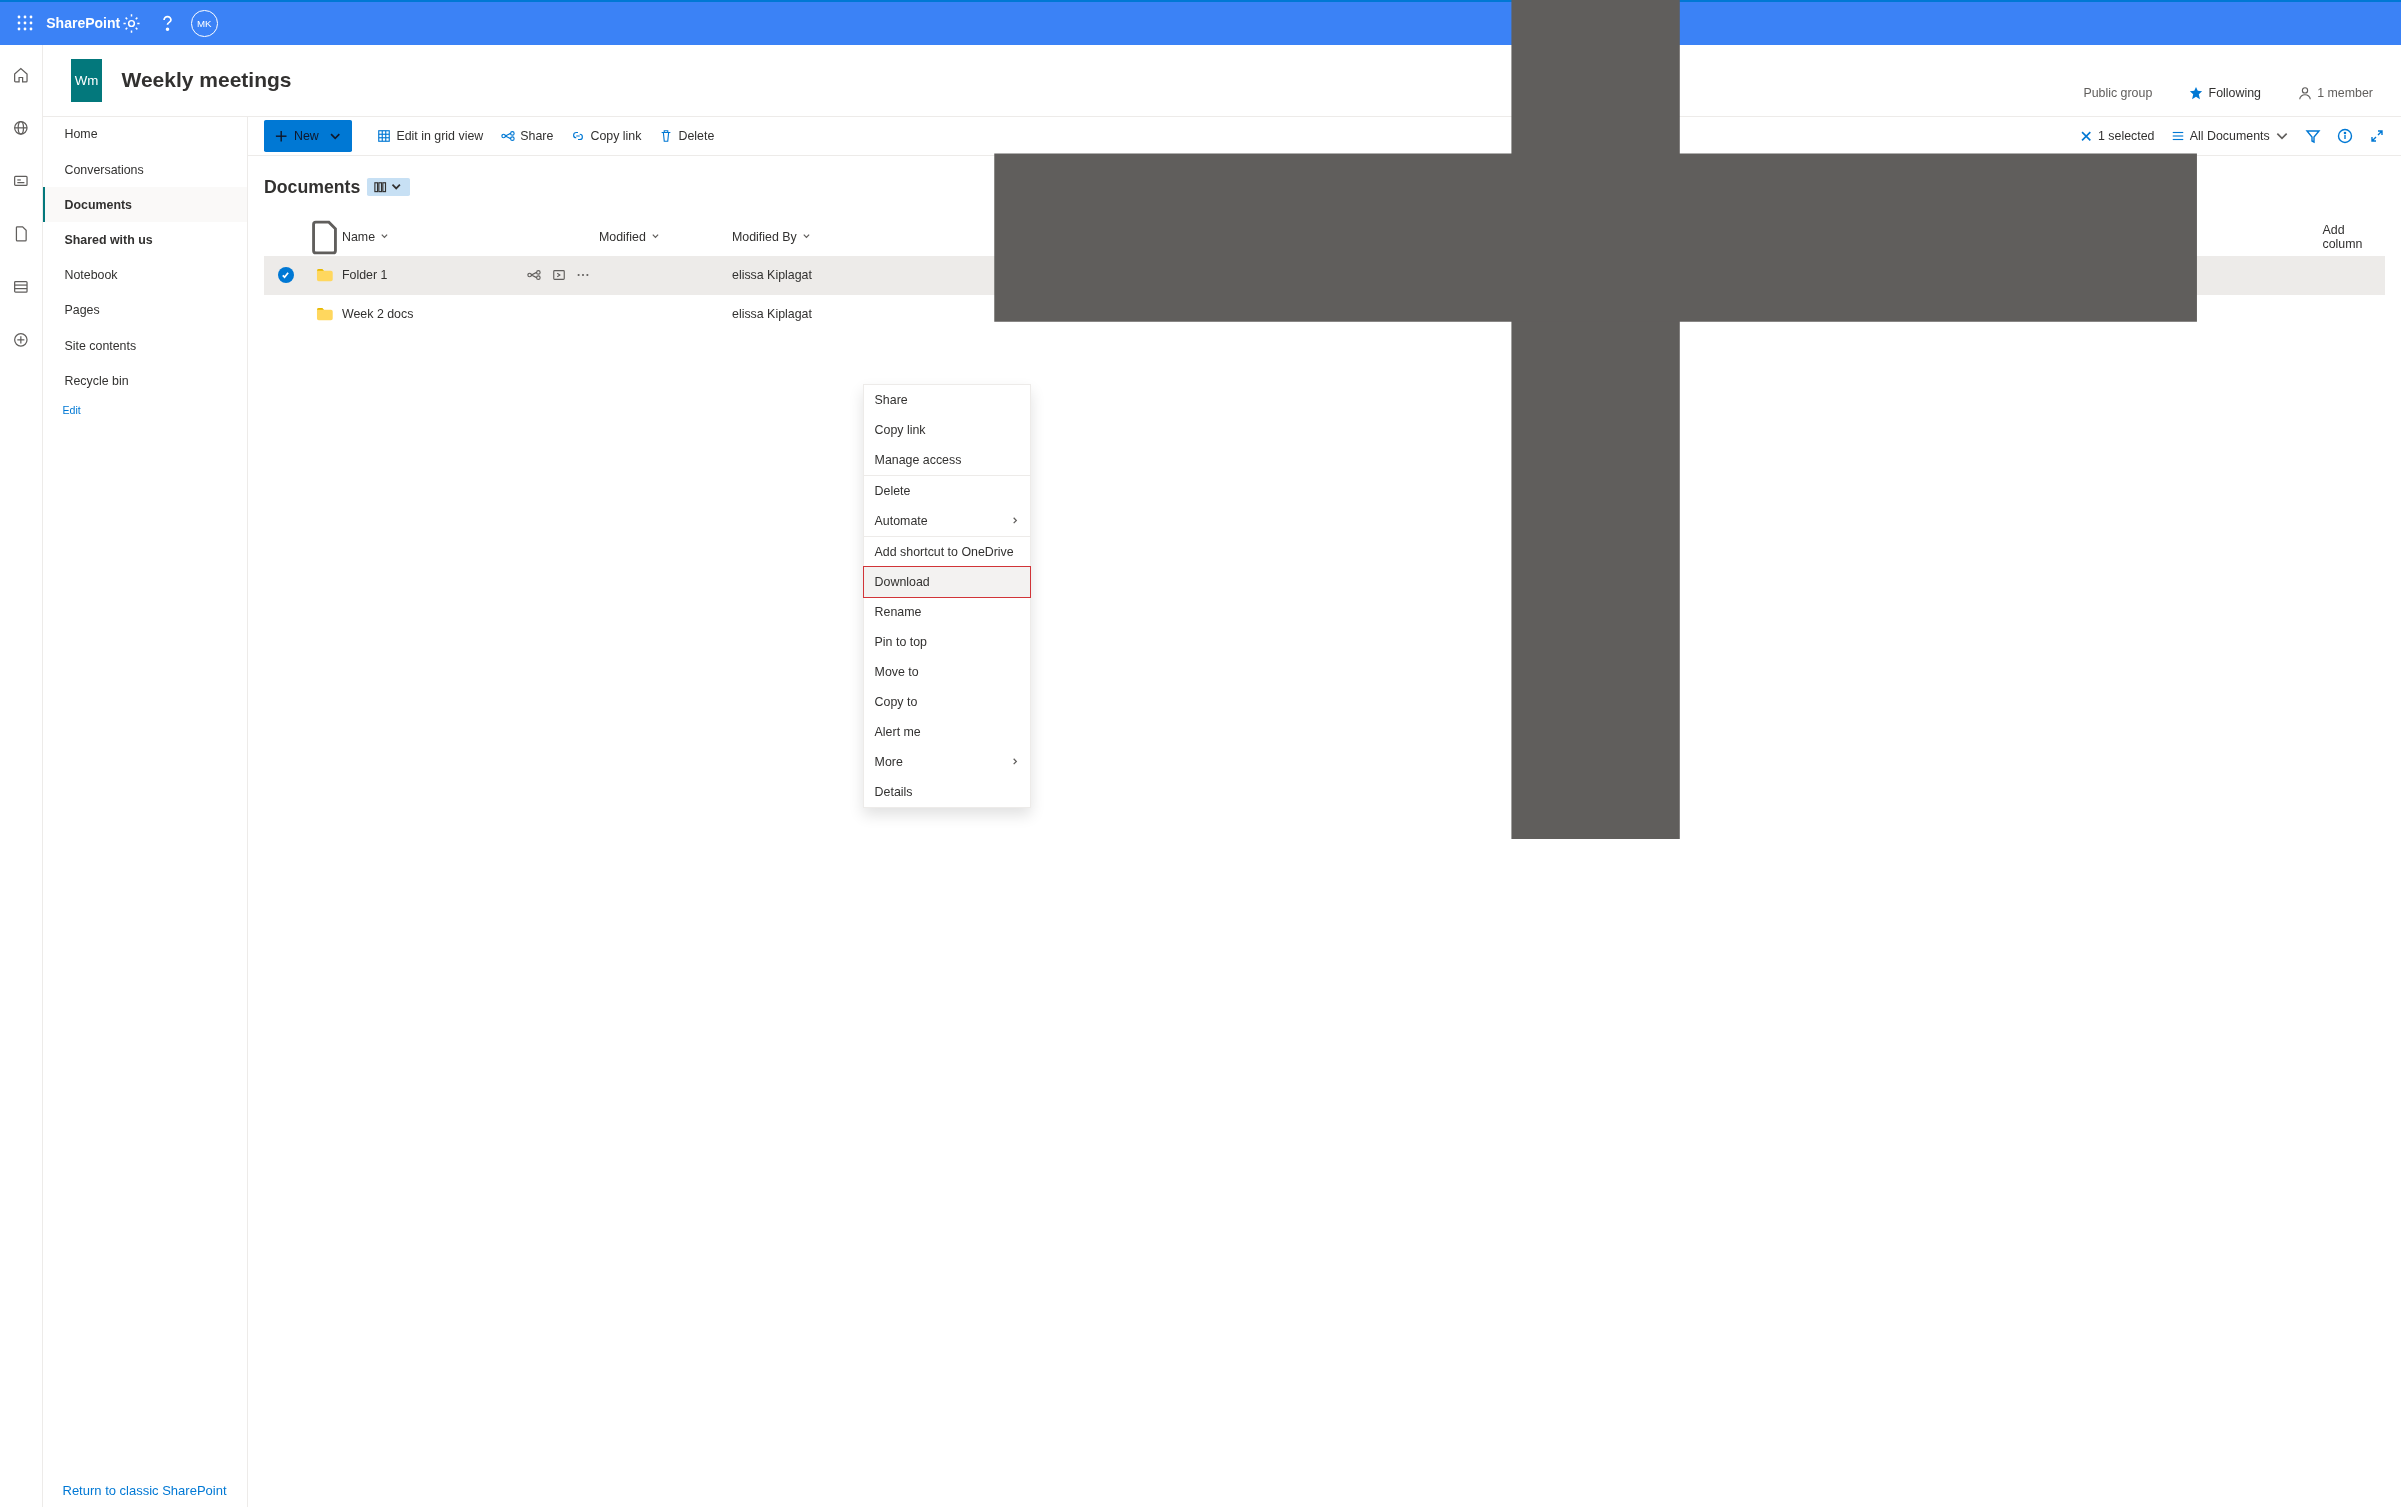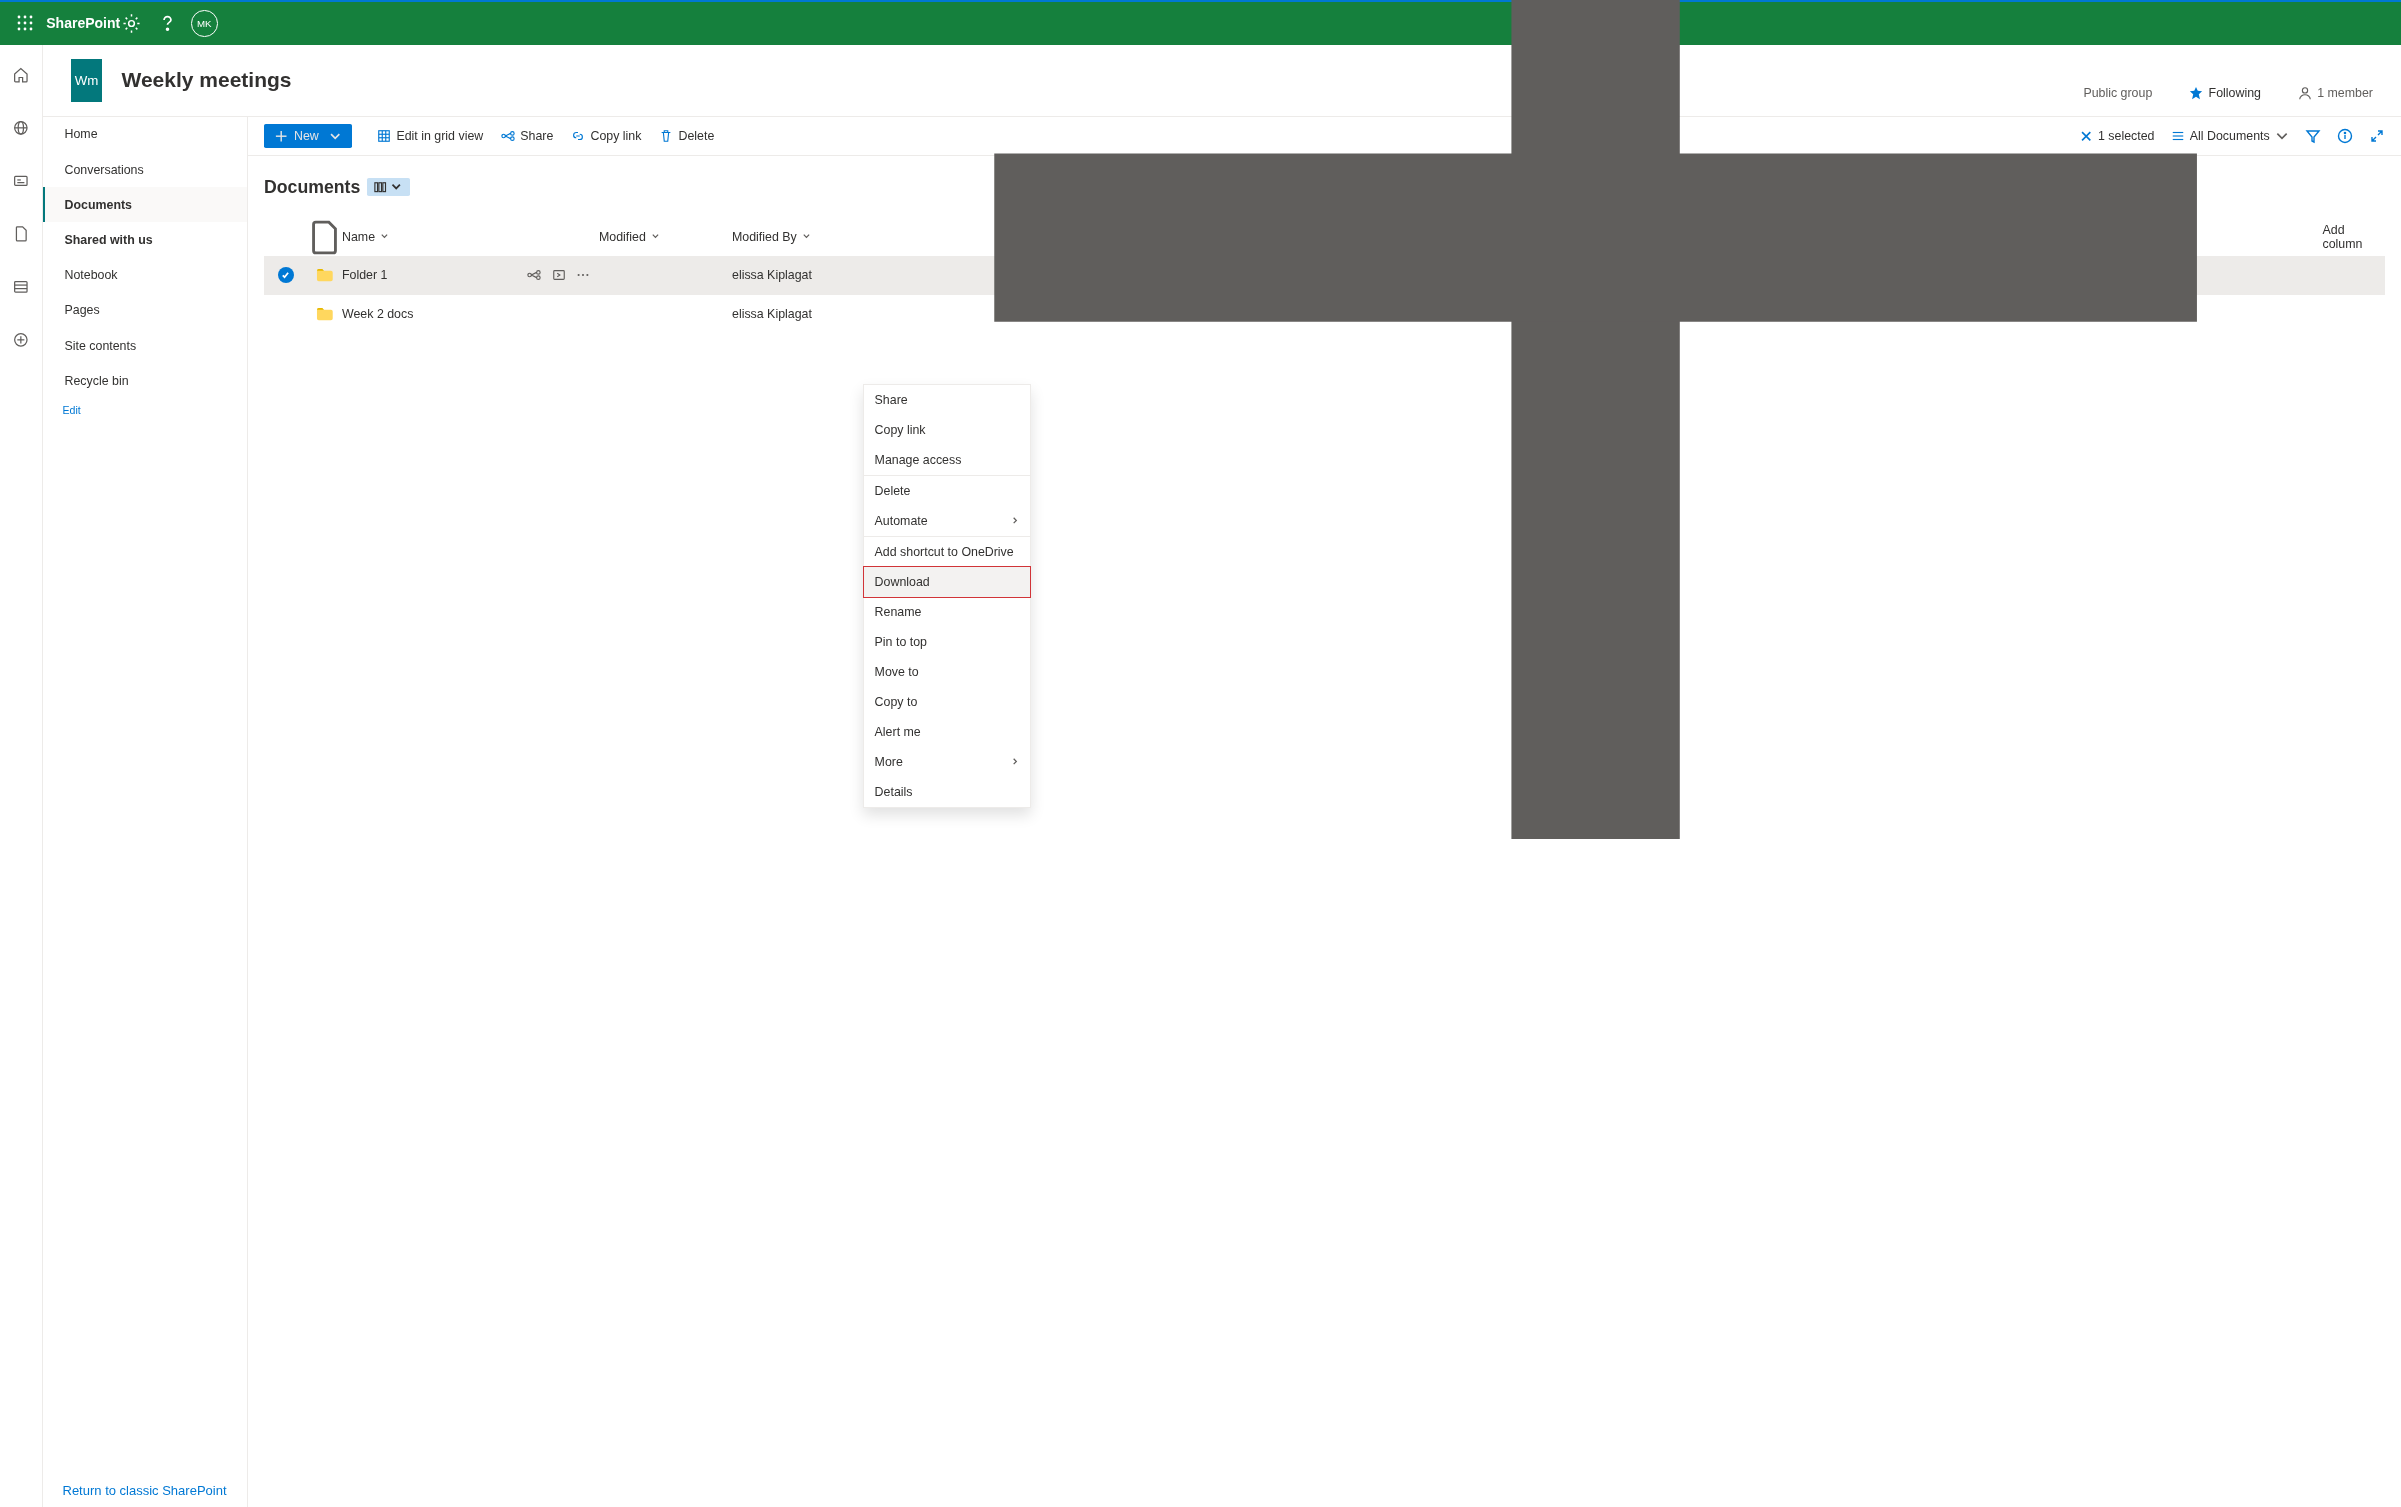--- a/index.html
+++ b/index.html
@@ -3,21 +3,21 @@
 <meta charset="utf-8">
 <style>
 * { margin: 0; padding: 0; box-sizing: border-box; font-family: "Segoe UI", -apple-system, BlinkMacSystemFont, sans-serif; }
 html, body { width: 100%; height: 100%; background: #fff; }
 .page { width: 100%; height: 100%; display: flex; flex-direction: column; }
 
 
 .top-hairline { height: 1.8px; background: #0078d4; }
 
 
-.suite-bar { height: 43px; background: #15803d; color: #fff; display: flex; align-items: center; padding: 0 8.9px; }
+.suite-bar { height: 43px; background: #3b82f6; color: #fff; display: flex; align-items: center; padding: 0 8.9px; }
 .waffle { width: 25px; height: 25px; display: flex; align-items: center; justify-content: center; margin: 0 8.9px 0 3.5px; cursor: pointer; }
 .waffle svg { width: 16px; height: 16px; }
 .product-name { font-size: 14px; font-weight: 600; color: #fff; }
 .search-wrap { flex: 1; display: flex; justify-content: center; }
 .search-box { width: 416px; height: 28px; background: #fff; border-radius: 1.8px; display: flex; align-items: center; padding: 0 10.6px; }
 .search-box svg { width: 14px; height: 14px; color: #0078d4; margin-right: 8.9px; flex-shrink: 0; }
 .search-box input { border: none; outline: none; font-size: 12.4px; color: #323130; flex: 1; background: transparent; }
 .suite-right { display: flex; align-items: center; gap: 12.4px; }
 .suite-icon { width: 23px; height: 23px; display: flex; align-items: center; justify-content: center; cursor: pointer; color: #fff; }
 .avatar { width: 26.6px; height: 26.6px; border: 0.9px solid #fff; border-radius: 50%; display: flex; align-items: center; justify-content: center; font-size: 9.7px; color: #fff; cursor: pointer; }
@@ -51,21 +51,21 @@
 .nav-item.active { font-weight: 600; border-left-color: #03787c; background: #faf9f8; }
 .nav-item.bold { font-weight: 600; }
 .nav-edit { padding: 5.3px 19.5px; font-size: 10.6px; color: #0078d4; cursor: pointer; }
 .nav-footer { padding: 8.9px 19.5px; font-size: 13px; color: #0078d4; cursor: pointer; }
 
 
 .main { flex: 1; display: flex; flex-direction: column; min-width: 0; position: relative; }
 
 
 .cmd-bar { height: 39px; display: flex; align-items: center; padding: 0 16px; font-size: 12.4px; border-bottom: 0.9px solid #edebe9; }
-.cmd-new { background: #0078d4; color: #e5e5e5; height: 24px; padding: 0 10.6px; border-radius: 1.8px; display: flex; align-items: center; gap: 7px; cursor: pointer; margin-right: 16px; }
+.cmd-new { background: #0078d4; color: #0f172a; height: 32px; padding: 0 10.6px; border-radius: 1.8px; display: flex; align-items: center; gap: 7px; cursor: pointer; margin-right: 16px; }
 .cmd-new svg { width: 12.4px; height: 12.4px; }
 .cmd-new .chev { margin-left: 3.5px; }
 .cmd-btn { display: flex; align-items: center; gap: 5.3px; color: #323130; cursor: pointer; padding: 0 8.9px; }
 .cmd-btn svg { width: 14px; height: 14px; color: #0078d4; }
 .cmd-ellipsis { cursor: pointer; padding: 0 8.9px; color: #605e5c; display: flex; align-items: center; }
 .cmd-spacer { flex: 1; }
 .cmd-right { display: flex; align-items: center; gap: 16px; }
 .cmd-icon { color: #0078d4; cursor: pointer; display: flex; align-items: center; }
 .cmd-icon svg { width: 16px; height: 16px; }
 .sel-count { display: flex; align-items: center; gap: 5.3px; color: #323130; cursor: pointer; }

